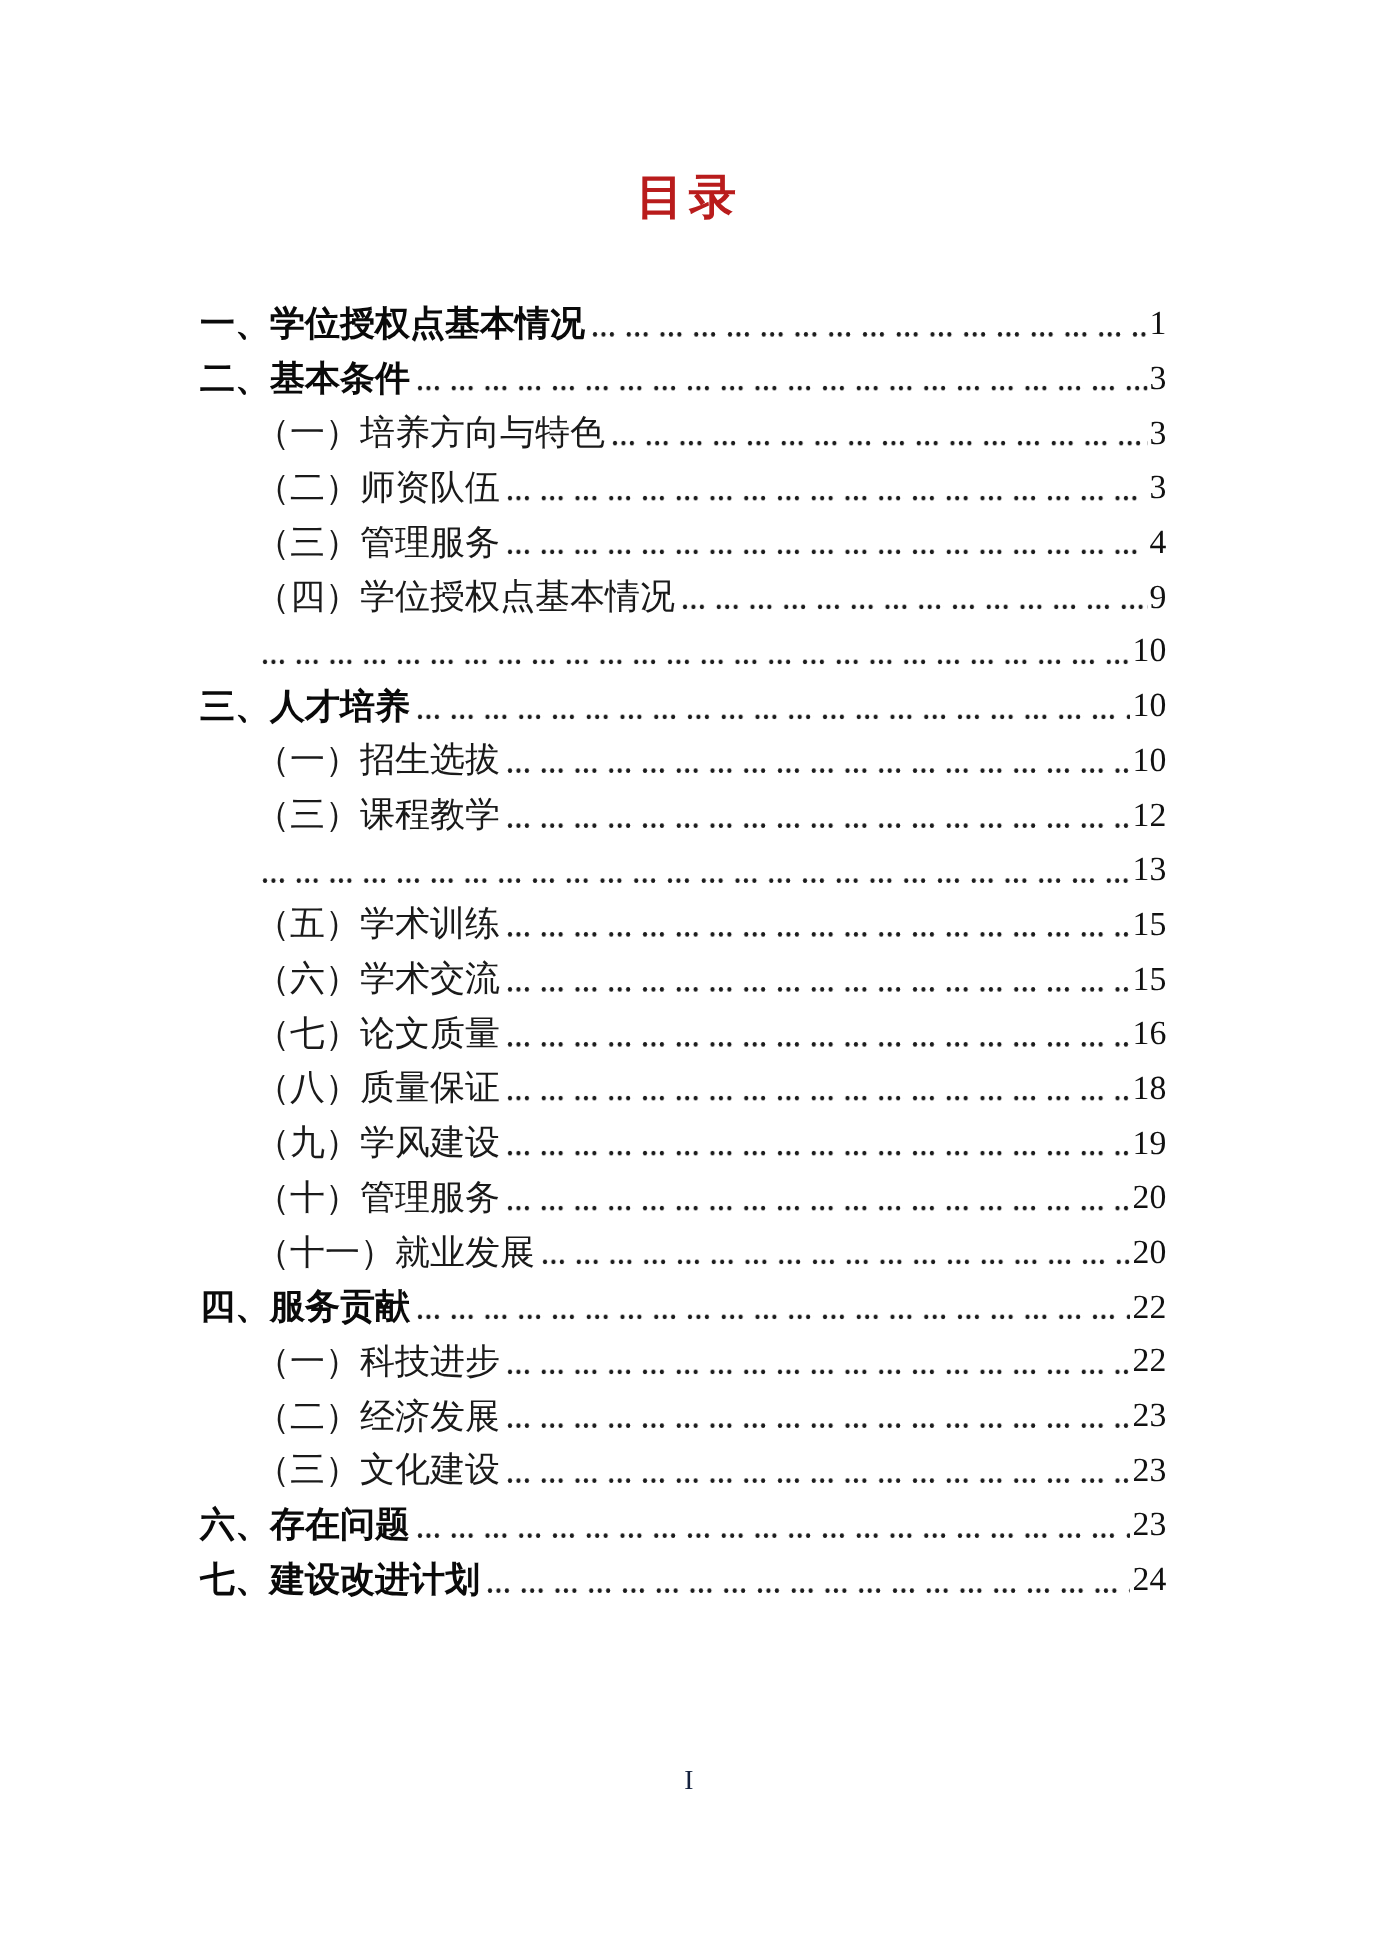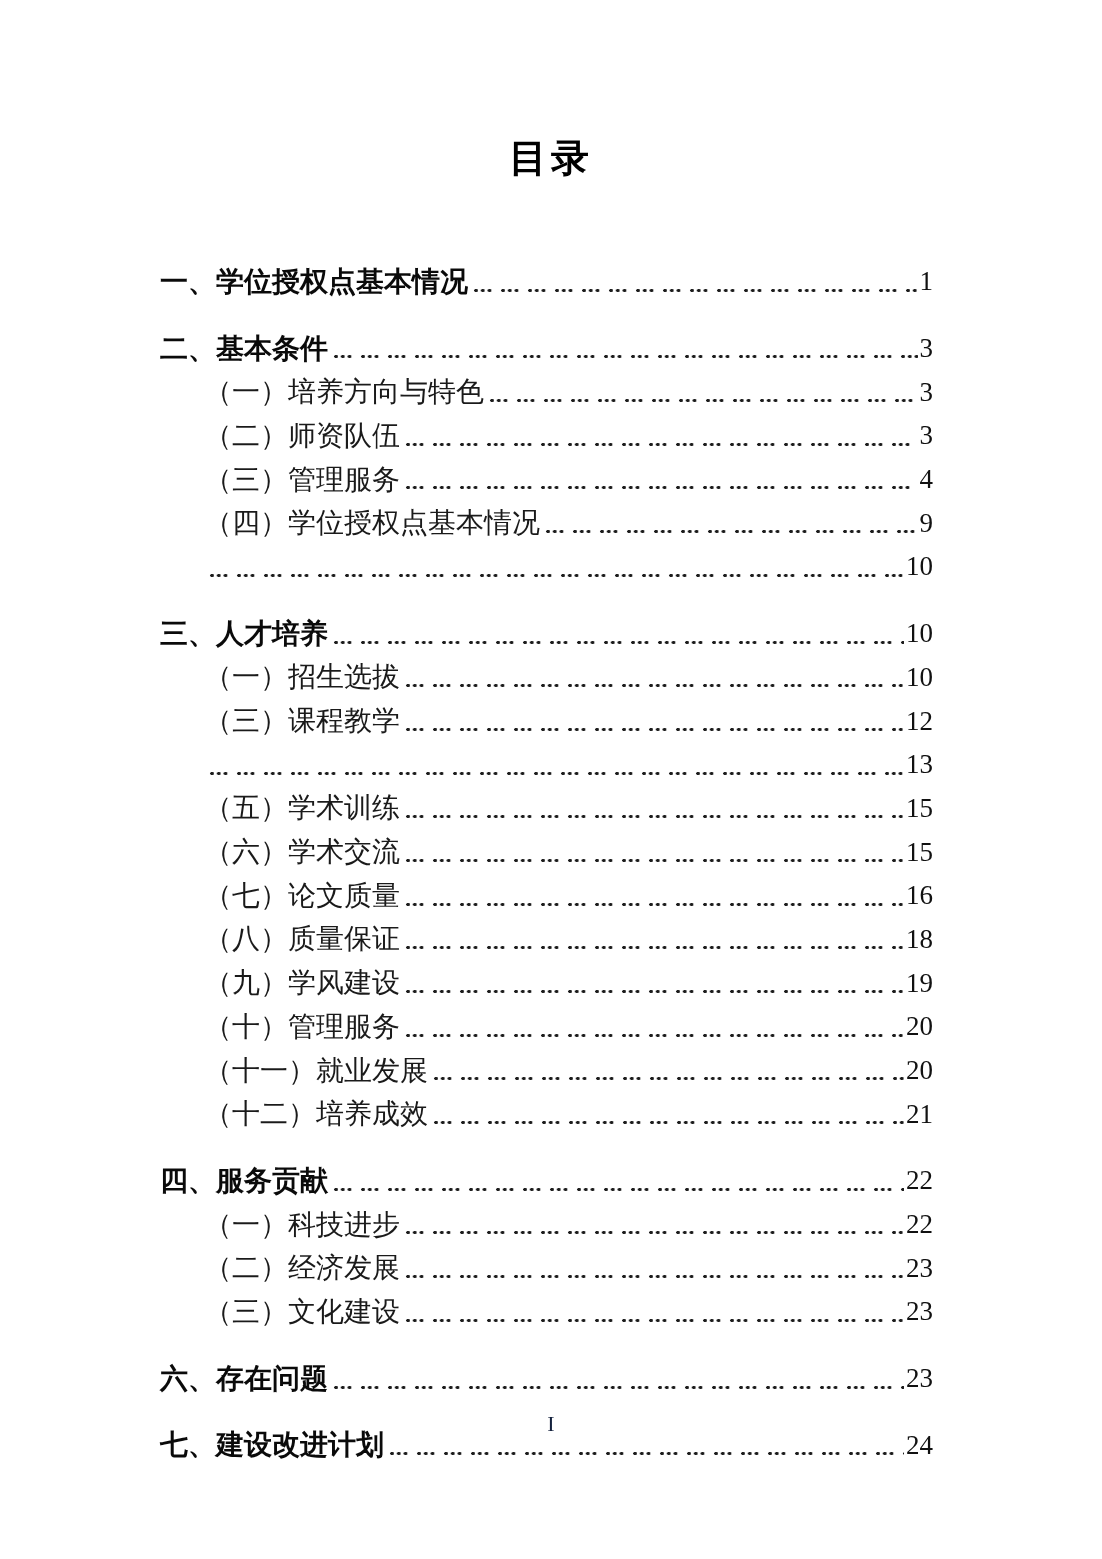--- a/index.html
+++ b/index.html
@@ -21,40 +21,39 @@
     top: 136px;
     left: 0;
     width: 100%;
     margin: 0;
     text-align: center;
     font-family: "Liberation Sans", sans-serif;
     font-weight: 700;
     font-size: 38px;
     line-height: 44px;
     letter-spacing: 4px;
-    color: #000000;
+    color: #b91c1c;
   }
   .toc {
     position: absolute;
     top: 237px;
     left: 160px;
     right: 169px;
   }
   .toc-row {
     display: flex;
     align-items: center;
     height: 43.7px;
     white-space: nowrap;
   }
   .toc-row.level-1 {
     font-family: "Liberation Sans", sans-serif;
     font-weight: 700;
     font-size: 28px;
     color: #0a0a0a;
-    margin-top: 23px;
   }
   .toc-row.level-2 {
     padding-left: 44px;
     font-family: "Liberation Serif", serif;
     font-weight: 400;
     font-size: 28px;
     color: #1a1a1a;
     justify-content: center;
   }
   .toc-label {
@@ -179,25 +178,20 @@
       <div class="toc-row level-2">
     <span class="toc-label">（十）管理服务</span>
     <span class="toc-dots"></span>
     <span class="toc-page">20</span>
   </div>
       <div class="toc-row level-2">
     <span class="toc-label">（十一）就业发展</span>
     <span class="toc-dots"></span>
     <span class="toc-page">20</span>
   </div>
-      <div class="toc-row level-2">
-    <span class="toc-label">（十二）培养成效</span>
-    <span class="toc-dots"></span>
-    <span class="toc-page">21</span>
-  </div>
       <div class="toc-row level-1">
     <span class="toc-label">四、服务贡献</span>
     <span class="toc-dots"></span>
     <span class="toc-page">22</span>
   </div>
       <div class="toc-row level-2">
     <span class="toc-label">（一）科技进步</span>
     <span class="toc-dots"></span>
     <span class="toc-page">22</span>
   </div>

